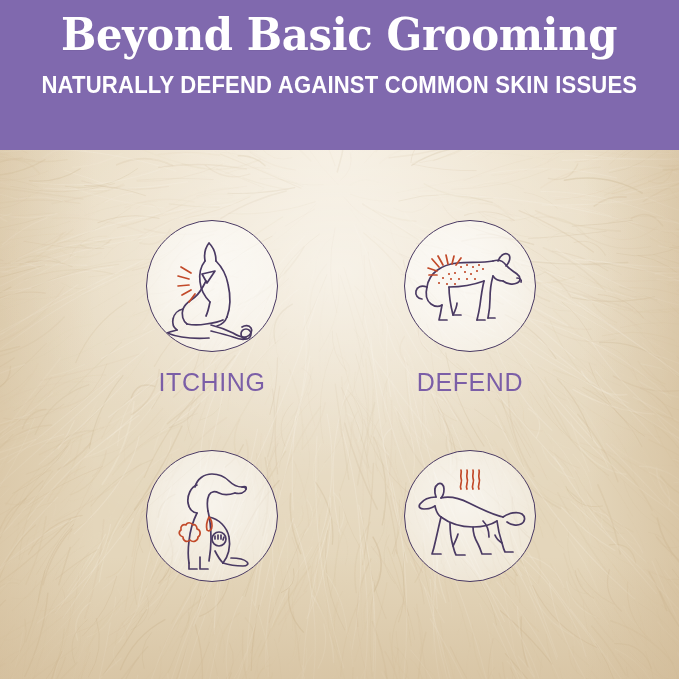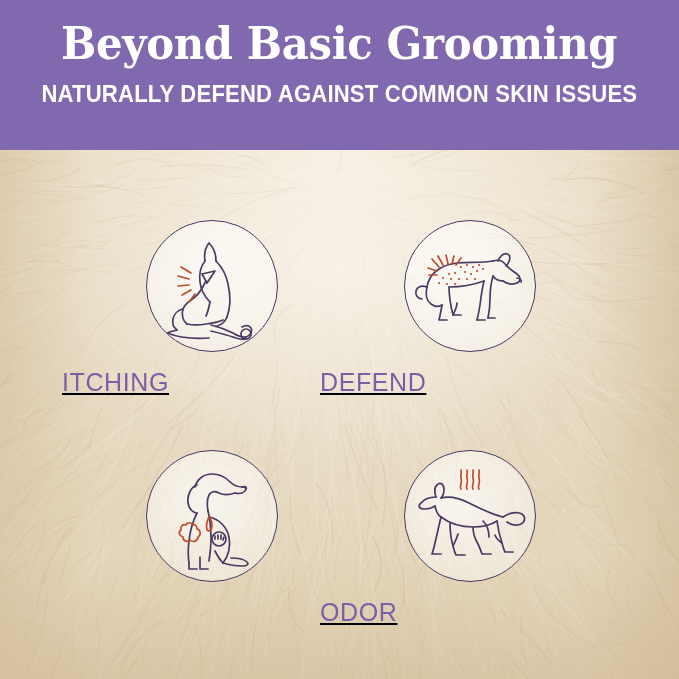--- a/index.html
+++ b/index.html
@@ -28,21 +28,21 @@
       linear-gradient(90deg, rgba(209,186,150,.45) 0%, rgba(209,186,150,0) 14%, rgba(209,186,150,0) 86%, rgba(206,182,145,.5) 100%),
       linear-gradient(0deg, rgba(203,178,140,.45) 0%, rgba(203,178,140,0) 18%);
     pointer-events:none;
   }
 
   
   .header{
     position:absolute;left:0;top:0;width:679px;height:150px;
     background:#8069ae;
     display:flex;flex-direction:column;align-items:center;justify-content:flex-start;
-    box-sizing:border-box;padding-top:20px;
+    box-sizing:border-box;padding-top:11px;
   }
   .title{
     color:#ffffff;
     font-family:"DejaVu Serif", serif;
     font-weight:700;
     font-size:45px;
     letter-spacing:-0.4px;
     line-height:1.05;
     white-space:nowrap;
     transform:scaleX(0.93);
@@ -58,21 +58,21 @@
     white-space:nowrap;
     margin-top:14px;
     transform:scaleX(0.96);
     transform-origin:center top;
   }
 
   
   .grid{
     position:absolute;left:0;top:150px;width:679px;height:529px;
   }
-  .cell{position:absolute;width:300px;text-decoration:underline;}
+  .cell{position:absolute;width:300px;text-align:center;}
   .cell-0{left:62px;top:70px;}
   .cell-1{left:320px;top:70px;}
   .cell-2{left:62px;top:300px;}
   .cell-3{left:320px;top:300px;}
 
   .circle{
     position:relative;
     width:132px;height:132px;margin:0 auto;
     border-radius:50%;
     border:1.6px solid #4a3a63;
@@ -1925,17 +1925,16 @@
           <path class="ico-line" d="M78 70 C82 74 84 80 84 86"></path>
 
           <g class="ico-accent">
             <path d="M56 38 C54 34 58 31 56 27 C55 24 57 22 56 19"></path>
             <path d="M62 38 C60 34 64 31 62 27 C61 24 63 22 62 19"></path>
             <path d="M68 38 C66 34 70 31 68 27 C67 24 69 22 68 19"></path>
             <path d="M74 38 C72 34 76 31 74 27 C73 24 75 22 74 19"></path>
           </g>
         </svg>
       </div>
-      <div class="label">ODOR</div>
     </div>
 
   </div>
 </div>
 
 </body></html>

